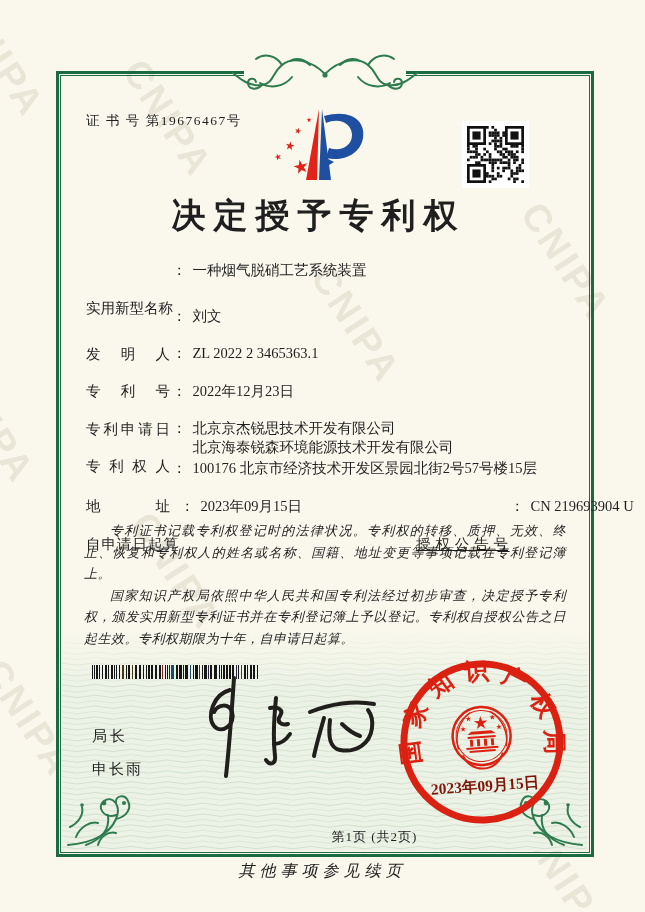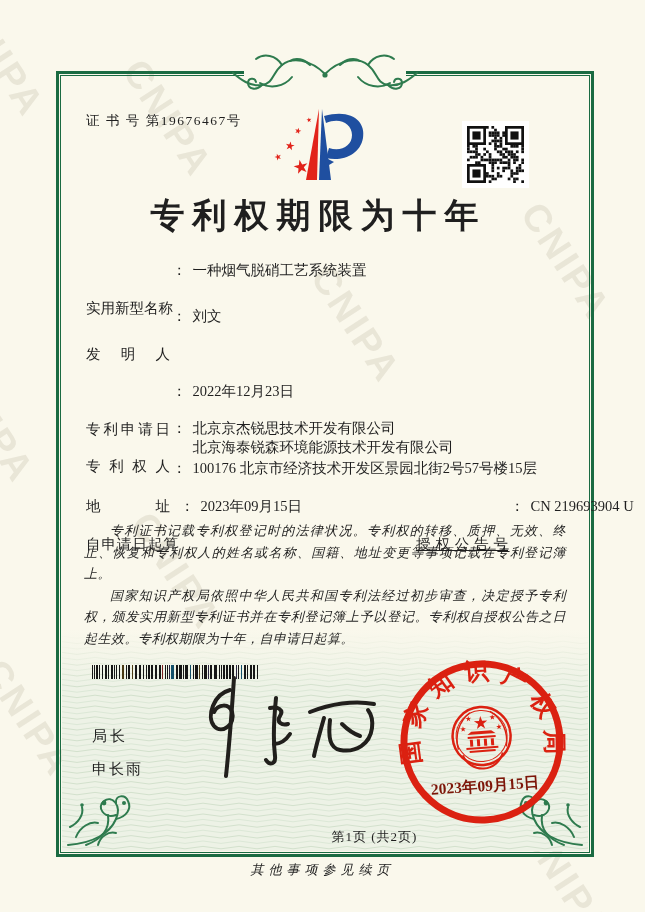--- a/index.html
+++ b/index.html
@@ -69,21 +69,21 @@
   }
   .paras p{margin:0;text-indent:26px;}
   .barcode{position:absolute;left:92px;top:665px;}
   .director-title{position:absolute;left:92px;top:727px;font-family:Liberation Sans, sans-serif;font-size:15px;letter-spacing:3px;}
   .director-name{position:absolute;left:92px;top:760px;font-family:"Liberation Sans","DejaVu Sans",sans-serif;font-size:15px;letter-spacing:2px;}
   .signature{position:absolute;left:178px;top:668px;}
   .seal{position:absolute;left:390px;top:650px;z-index:6;}
   .page-info{position:absolute;left:57px;width:635px;top:828px;text-align:center;font-size:13px;letter-spacing:1px;}
   .footer-note{
     position:absolute;left:0;right:0;top:861px;text-align:center;
-    font-size:13px;font-style:italic;letter-spacing:5px;
+    font-size:16px;font-style:italic;letter-spacing:5px;
   }
 </style>
 </head>
 <body>
 
 <div class="page">
 
   <svg width="0" height="0" style="position:absolute">
     <defs>
       <path id="star5" d="M0,-7 L1.6,-2.2 L6.7,-2.2 L2.6,0.8 L4.1,5.7 L0,2.8 L-4.1,5.7 L-2.6,0.8 L-6.7,-2.2 L-1.6,-2.2 Z"></path>
@@ -349,27 +349,30 @@
           <rect x="5.428571428571429" y="5.428571428571429" width="8.142857142857142" height="8.142857142857142"></rect>
           <rect x="38" y="0" width="19" height="19"></rect>
           <rect fill="#fff" x="40.714285714285715" y="2.7142857142857144" width="13.571428571428573" height="13.571428571428573"></rect>
           <rect x="43.42857142857143" y="5.428571428571429" width="8.142857142857142" height="8.142857142857142"></rect>
           <rect x="0" y="38" width="19" height="19"></rect>
           <rect fill="#fff" x="2.7142857142857144" y="40.714285714285715" width="13.571428571428573" height="13.571428571428573"></rect>
           <rect x="5.428571428571429" y="43.42857142857143" width="8.142857142857142" height="8.142857142857142"></rect>
         </g>
       </svg>
 
-    <div class="title">专利权期限为十年</div>
+    <div class="title">决定授予专利权</div>
 
     <div class="frow" style="top:261px">
       <span class="flabel">实用新型名称</span><span class="fcolon">：</span><span class="fval">一种烟气脱硝工艺系统装置</span>
     </div>
     <div class="frow" style="top:307px">
       <span class="flabel">发明人</span><span class="fcolon">：</span><span class="fval">刘文</span>
+    </div>
+    <div class="frow" style="top:344px">
+      <span class="flabel">专利号</span><span class="fcolon">：</span><span class="fval">ZL 2022 2 3465363.1</span>
     </div>
     <div class="frow" style="top:382px">
       <span class="flabel">专利申请日</span><span class="fcolon">：</span><span class="fval">2022年12月23日</span>
     </div>
     <div class="frow" style="top:419px">
       <span class="flabel">专利权人</span><span class="fcolon">：</span><span class="fval"><span>北京京杰锐思技术开发有限公司</span><br><span>北京海泰锐森环境能源技术开发有限公司</span></span>
     </div>
     <div class="frow" style="top:459px">
       <span class="flabel">地址</span><span class="fcolon">：</span><span class="fval">100176 北京市经济技术开发区景园北街2号57号楼15层</span>
     </div>

